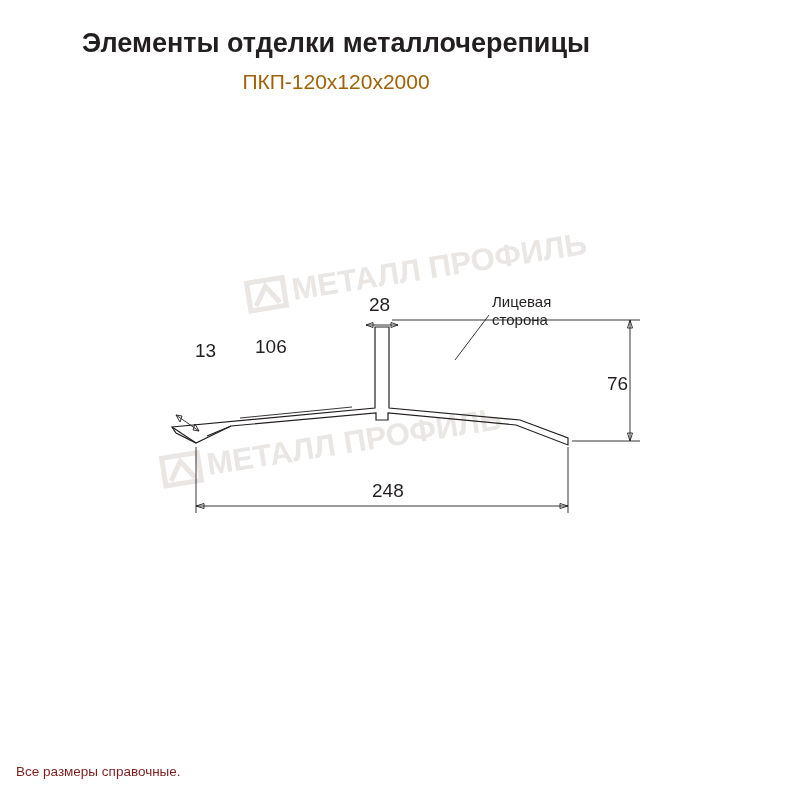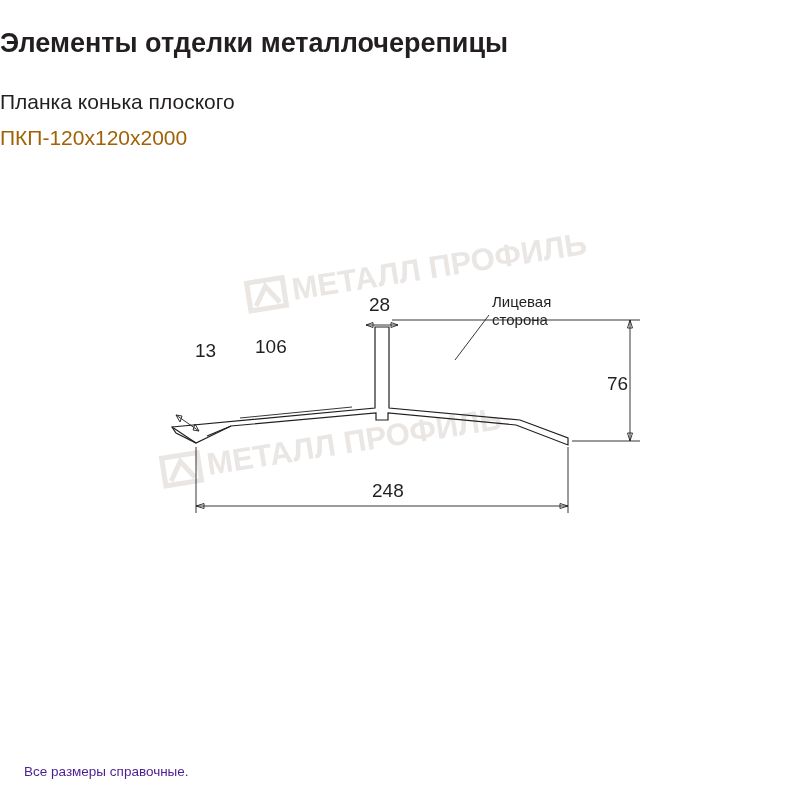--- a/index.html
+++ b/index.html
@@ -15,23 +15,23 @@
     position: relative;
     overflow: hidden;
   }
   .page {
     position: absolute;
     inset: 0;
   }
   .title-block {
     position: absolute;
     top: 26px;
-    left: 0;
+    left: 8px;
     width: 656px;
-    text-align: left;
+    text-align: center;
   }
   .main-title {
     font-size: 27px;
     font-weight: bold;
     letter-spacing: 0px;
     line-height: 34px;
     color: #231f20;
   }
   .sub-title {
     margin-top: 28px;
@@ -56,22 +56,21 @@
   }
   .drawing svg {
     display: block;
   }
   .footnotes {
     position: absolute;
     left: 16px;
     bottom: 18px;
     font-size: 13.5px;
     line-height: 20px;
-    color: #4c1d95;
-    margin-left: 8px;
+    color: #7f1d1d;
   }
   .footnote-line {
     white-space: nowrap;
   }
   .wm-text {
     font-family: "Liberation Sans", sans-serif;
     font-weight: bold;
     fill: #e9e6e4;
   }
   .dim-text {
@@ -102,21 +101,20 @@
     stroke-width: 0.9;
   }
 </style>
 </head>
 <body>
 
 <div class="page">
 
   <div class="title-block">
     <div class="main-title">Элементы отделки металлочерепицы</div>
-    <div class="sub-title">Планка конька плоского</div>
     <div class="sub-title-2">ПКП-120х120х2000</div>
   </div>
 
   <div class="drawing">
     <svg width="800" height="400" viewBox="0 0 800 400" xmlns="http://www.w3.org/2000/svg">
 
       <g transform="translate(250,130) rotate(-9)">
         <g>
           <rect x="0" y="-22" width="36" height="28" fill="none" stroke="#e9e6e4" stroke-width="5"></rect>
           <path d="M6 2 L18 -16 L30 2" fill="none" stroke="#e9e6e4" stroke-width="5"></path>

